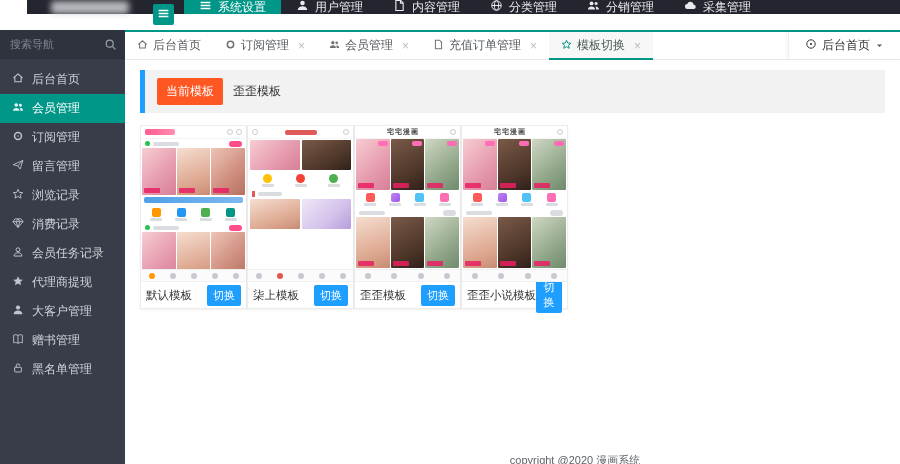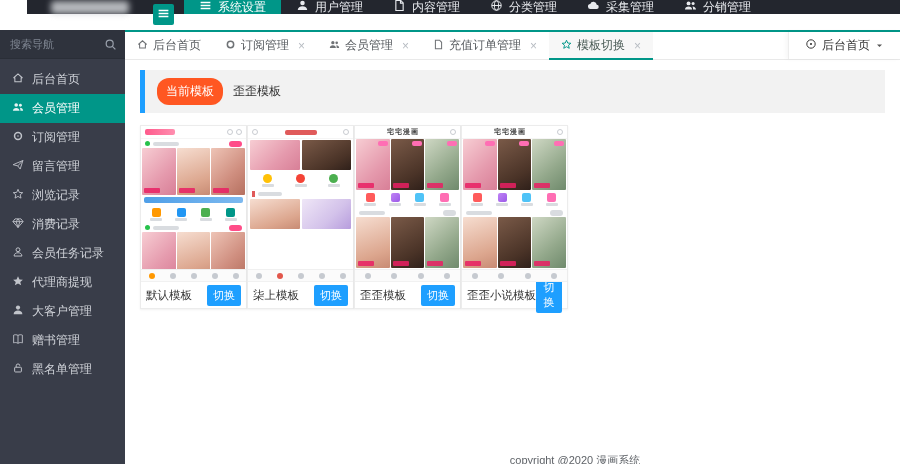--- a/index.html
+++ b/index.html
@@ -68,21 +68,21 @@
     padding:0 16px; font-size:12px; color:#333; border-left:1px solid #ededed;
     box-shadow:-2px 0 4px rgba(0,0,0,.04); cursor:pointer; }
   .page-actions svg { width:12px; height:12px; }
   .page-actions .caret svg { width:9px; height:9px; fill:#555; }
 
   
   .page-body { padding:10px 15px 0 15px; }
   .tpl-panel { background:#f2f2f2; border-left:5px solid #1E9FFF;
     padding:8px 12px; display:flex; align-items:center; gap:10px; }
   .btn-orange { background:#FF5722; color:#fff; border:none; font-size:12px;
-    padding:5px 9px; border-radius:12px; cursor:pointer;
+    padding:5px 9px; border-radius:2px; cursor:pointer;
     font-family:"Liberation Sans","DejaVu Sans",sans-serif; }
   .tpl-current { font-size:12px; color:#333; }
 
   
   .cards { display:flex; margin-top:12px; }
   .card { width:107px; background:#fff; border:1px solid #ececec;
     box-shadow:0 1px 2px rgba(0,0,0,.06); }
   .card-label { height:26px; display:flex; align-items:center; justify-content:space-between;
     padding:0 5px; }
   .card-name { font-size:11.5px; color:#333; white-space:nowrap; }
@@ -186,32 +186,32 @@
     <div class="top-nav-item">
       <span><svg viewBox="0 0 16 16" fill="none" stroke="currentColor" stroke-width="1.2">
             <circle cx="8" cy="8" r="5.8"></circle>
             <ellipse cx="8" cy="8" rx="2.6" ry="5.8"></ellipse>
             <path d="M2.2 8h11.6"></path>
           </svg></span>
       <span>分类管理</span>
     </div>
     <div class="top-nav-item">
       <span><svg viewBox="0 0 16 16" fill="currentColor">
-            <path d="M4.4 12.3a3 3 0 0 1-.4-6A4.1 4.1 0 0 1 12 7.1a2.6 2.6 0 0 1-.3 5.2z"></path>
-          </svg></span>
-      <span>采集管理</span>
-    </div>
-    <div class="top-nav-item">
-      <span><svg viewBox="0 0 16 16" fill="currentColor">
             <circle cx="5.6" cy="5.4" r="2.4"></circle>
             <path d="M1.2 13c0-2.4 2-3.8 4.4-3.8S10 10.6 10 13z"></path>
             <circle cx="11.2" cy="5.6" r="1.9"></circle>
             <path d="M10.6 9.1c2.3.2 4.2 1.5 4.2 3.9h-3.6c0-1.6-.2-2.9-.6-3.9z"></path>
           </svg></span>
       <span>分销管理</span>
+    </div>
+    <div class="top-nav-item">
+      <span><svg viewBox="0 0 16 16" fill="currentColor">
+            <path d="M4.4 12.3a3 3 0 0 1-.4-6A4.1 4.1 0 0 1 12 7.1a2.6 2.6 0 0 1-.3 5.2z"></path>
+          </svg></span>
+      <span>采集管理</span>
     </div>
   </div>
 </div>
 
 <div class="sidebar">
   <div class="side-search">
     <input type="text" placeholder="搜索导航" style="">
     <span class="mag"><svg viewBox="0 0 16 16" fill="none" stroke="currentColor" stroke-width="1.5">
           <circle cx="7" cy="7" r="4.3"></circle>
           <path d="M10.3 10.3L14 14"></path>

